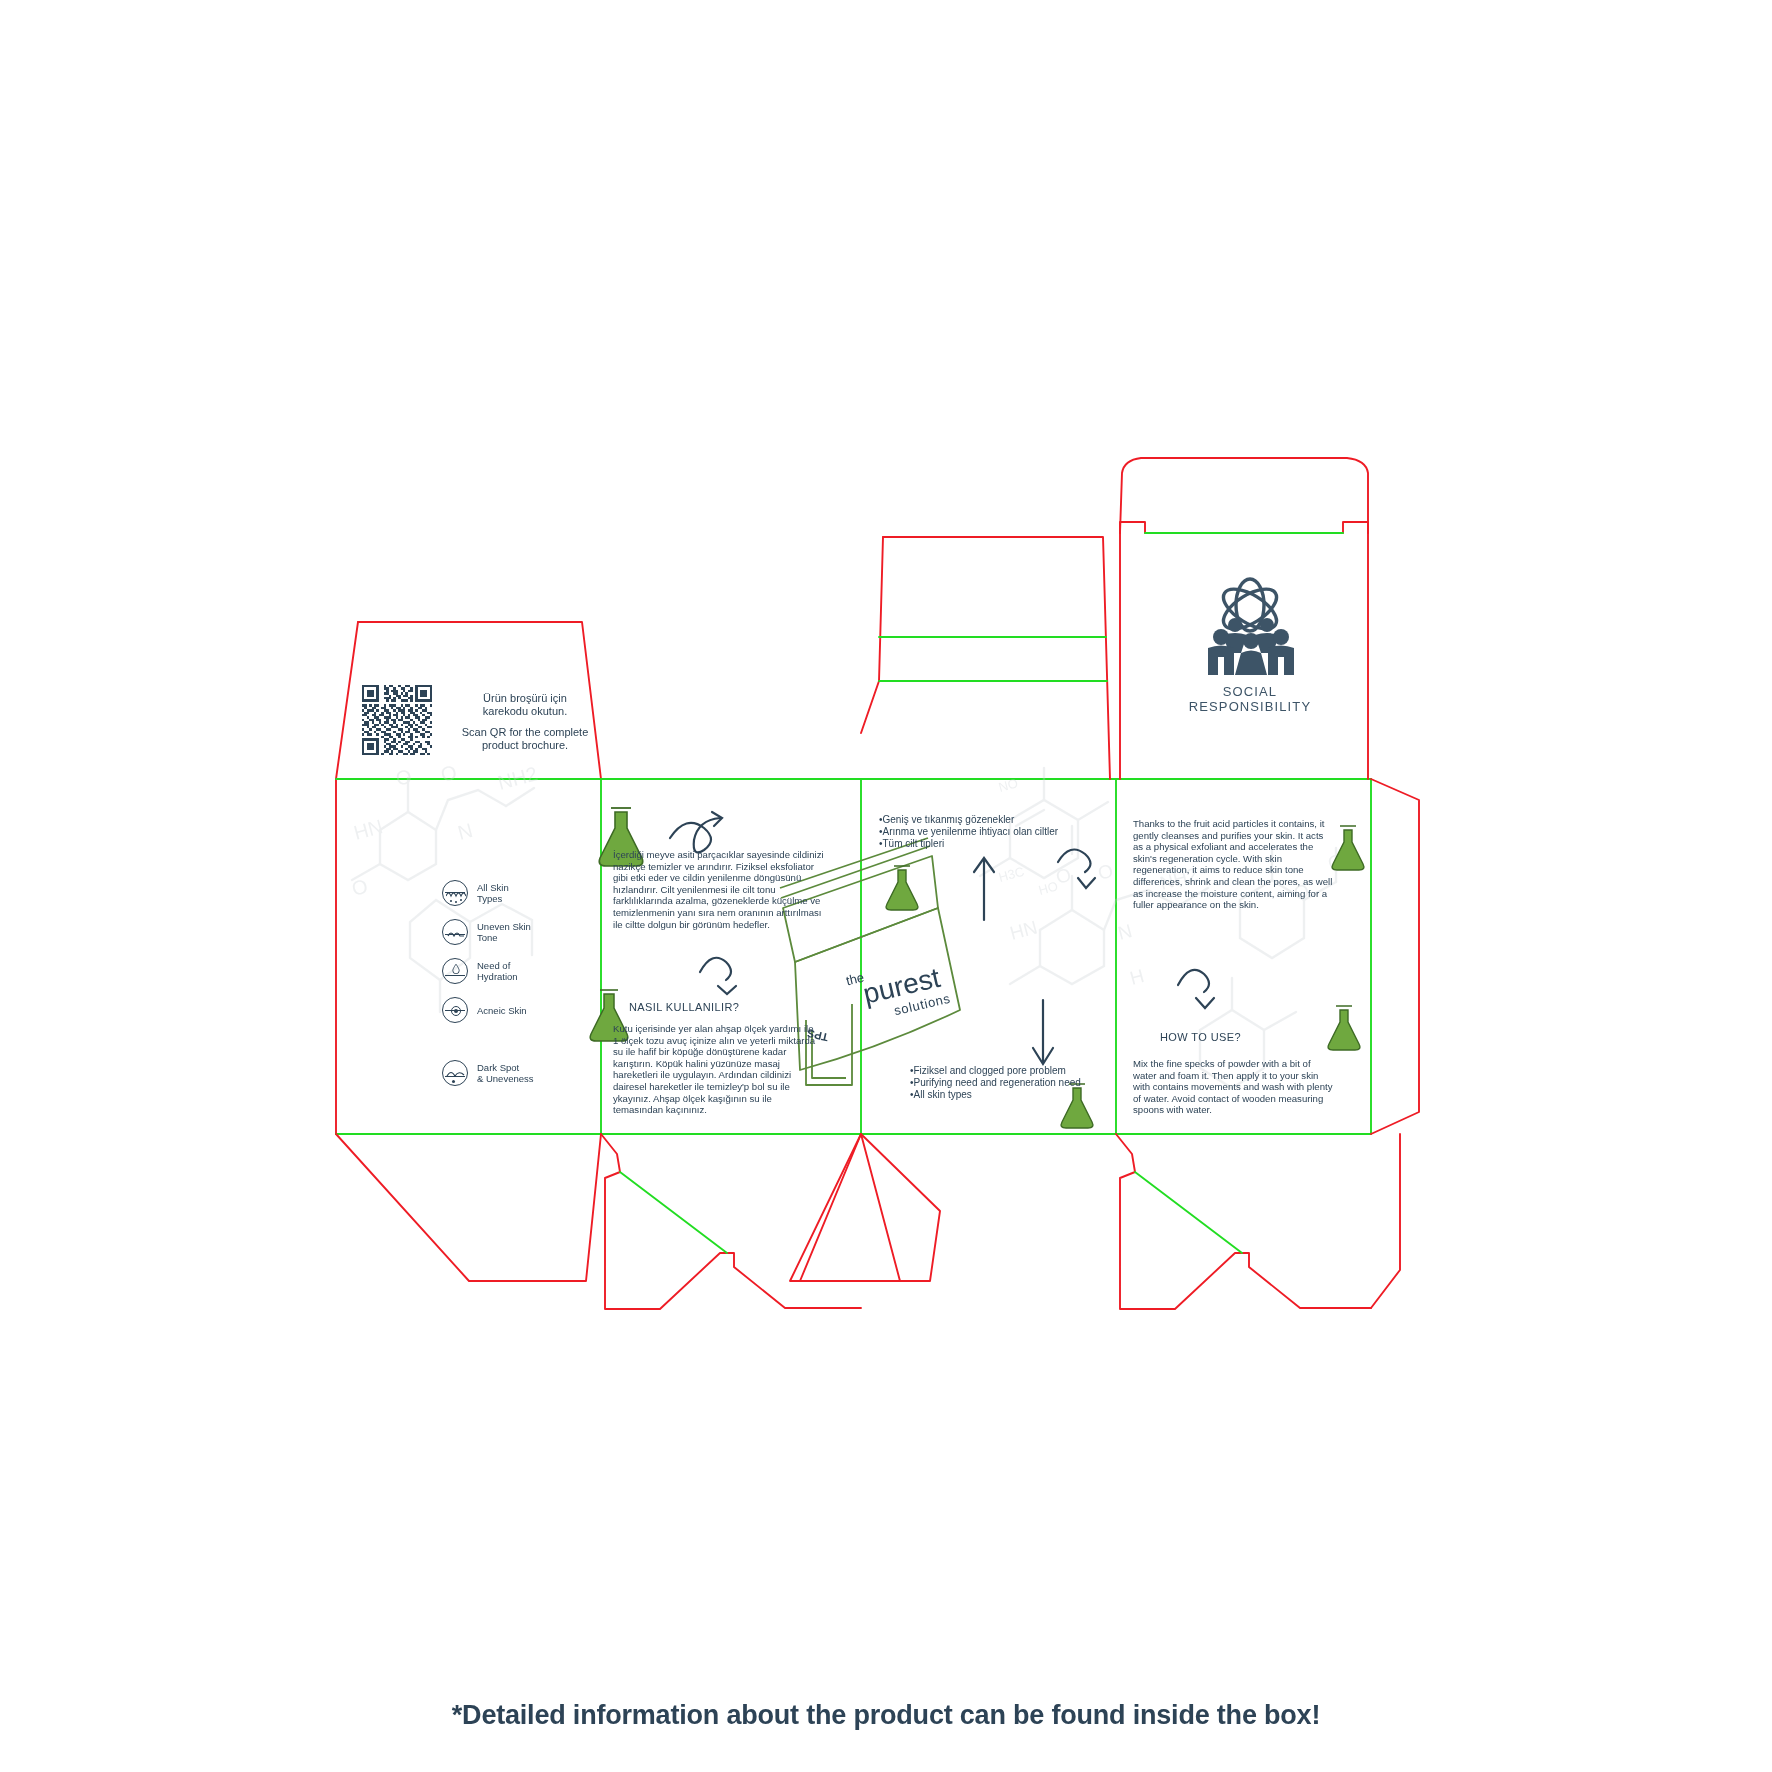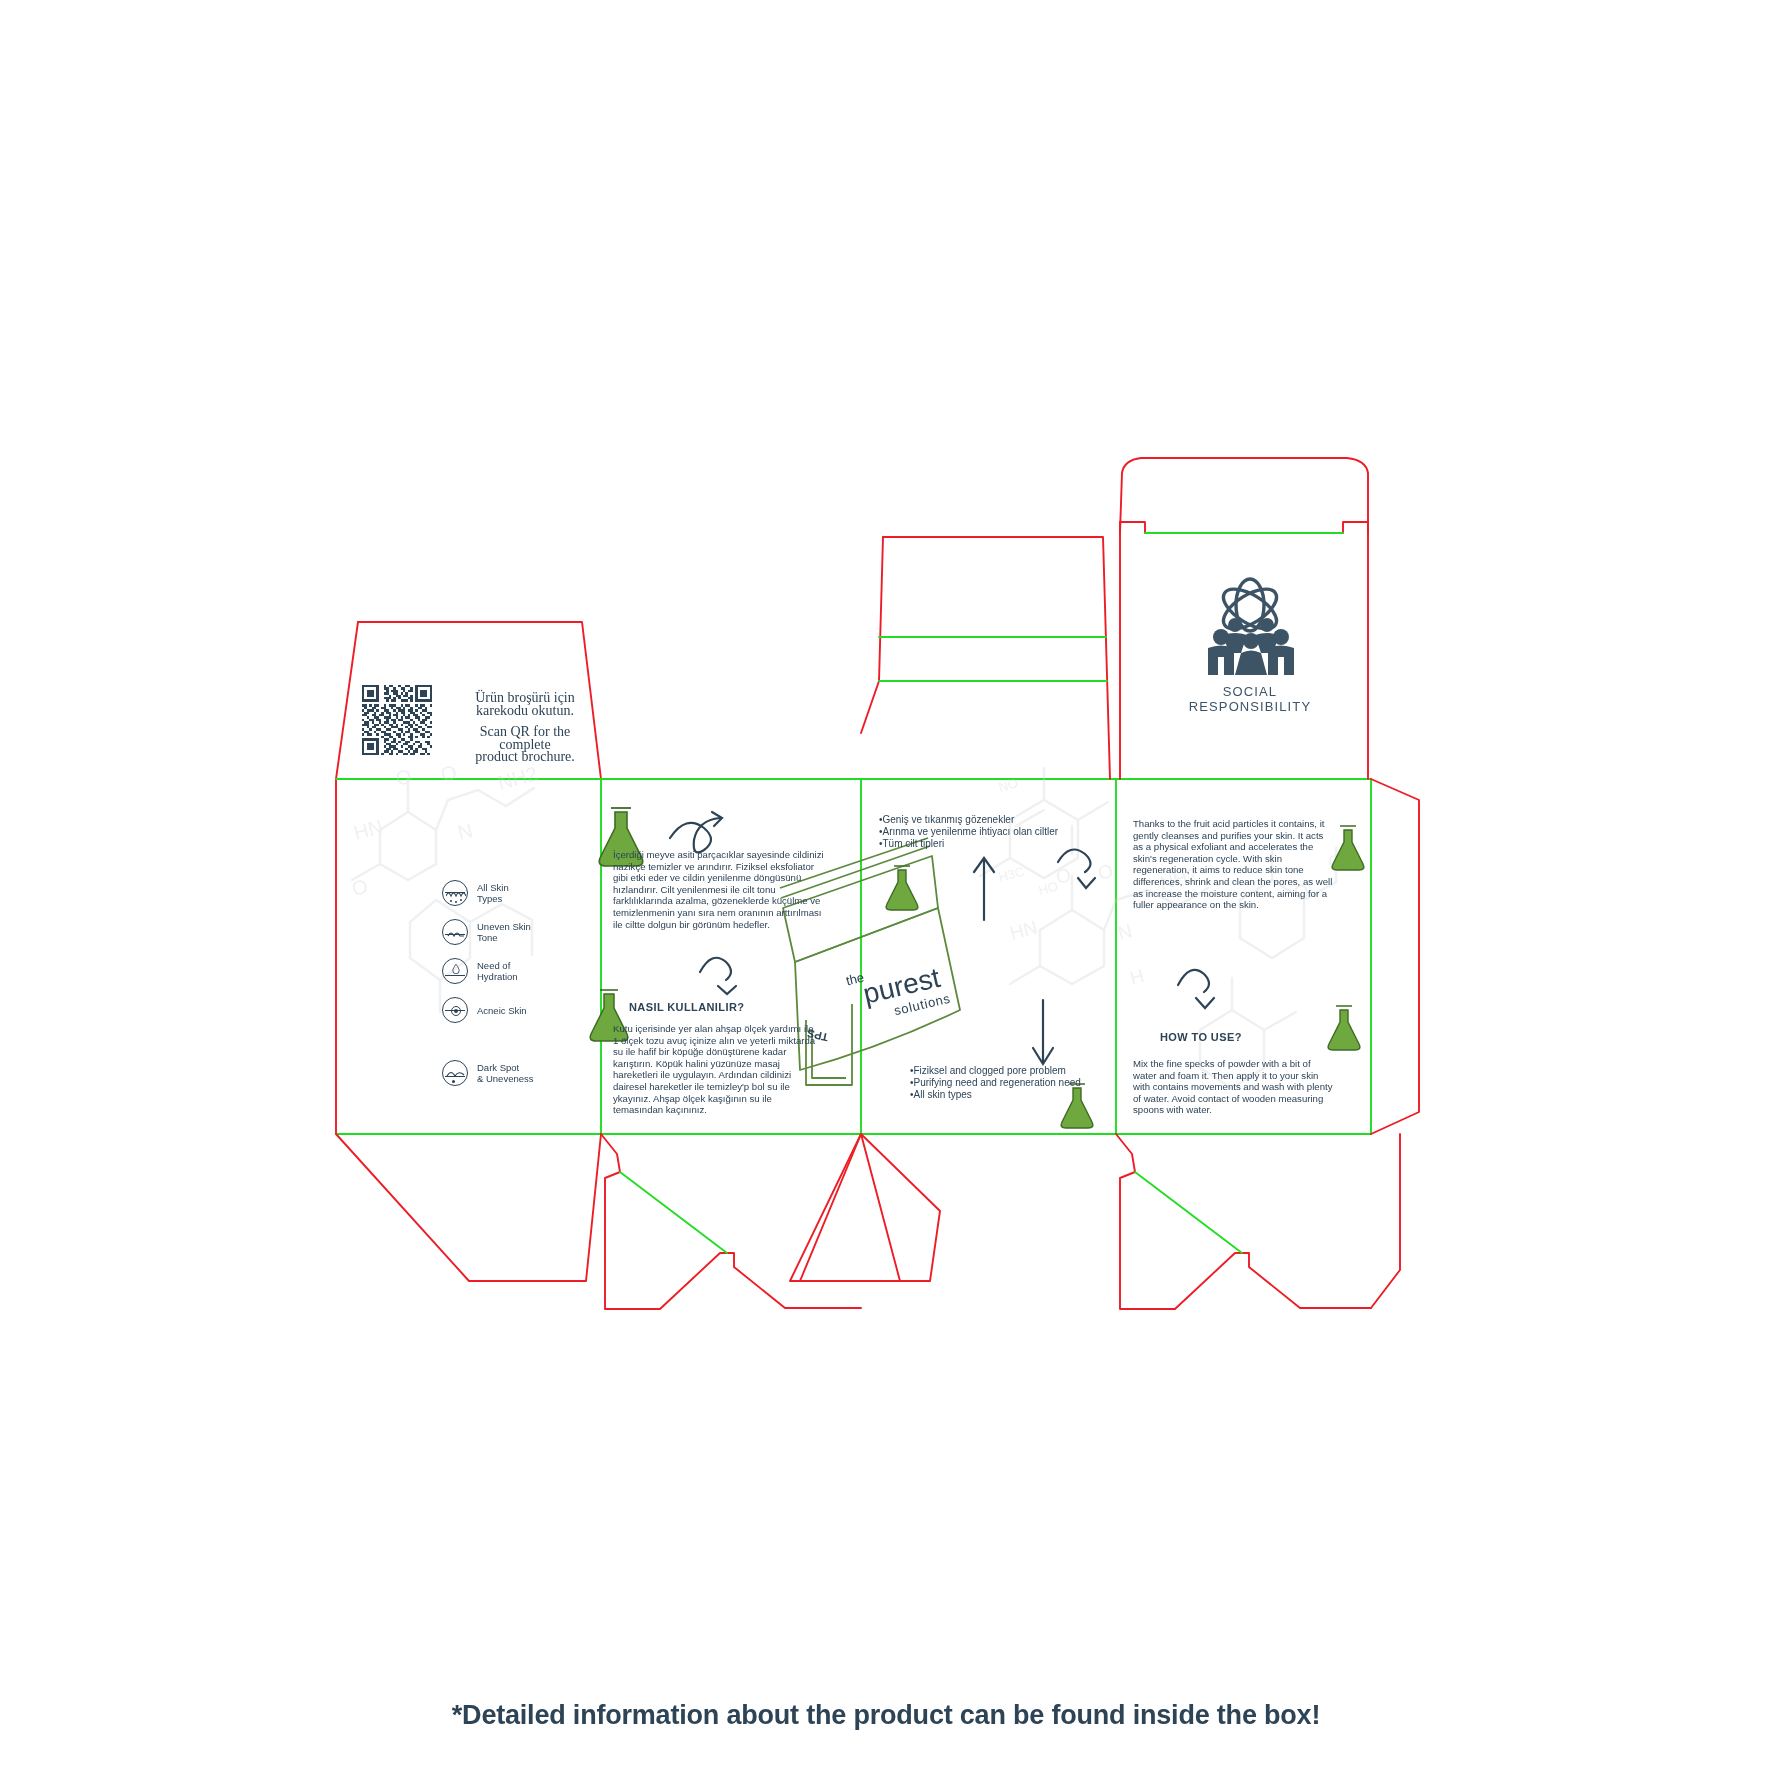--- a/index.html
+++ b/index.html
@@ -7,21 +7,21 @@
     width: 1772px; height: 1772px;
     background: #ffffff;
     font-family: "Liberation Sans", sans-serif;
     overflow: hidden;
   }
   #stage { position: relative; width: 1772px; height: 1772px; background:#fff; }
 
   svg.dieline { position:absolute; left:0; top:0; width:1772px; height:1772px; }
   #qr-block { position:absolute; left:362px; top:685px; width:70px; height:70px; }
   #qr-caption { position:absolute; left:460px; top:692px; width:130px;
-      font-size:14px; line-height:12.5px; text-align:center; color:#2d4356;font-family:Liberation Serif, serif; }
+      font-size:11px; line-height:12.5px; text-align:center; color:#2d4356; }
   #qr-caption .gap { display:block; height:9px; }
 
   
   .icon-row { position:absolute; display:flex; align-items:center; gap:9px; }
   .icon-circ { width:26px; height:26px; border:1.3px solid #2d4356; border-radius:50%;
      position:relative; flex:none; overflow:hidden; background:transparent; }
   .icon-label { font-size:9.5px; line-height:11px; color:#2d4356; white-space:pre-line; }
   .ic-line { position:absolute; left:2px; right:2px; top:12px; height:1.3px; background:#2d4356; }
   .ic-wave { position:absolute; left:3px; right:3px; top:8px; height:8px; }
   .ic-dot { position:absolute; width:1.8px; height:1.8px; border-radius:50%; background:#2d4356; }
@@ -29,21 +29,21 @@
   .ic-drop { position:absolute; left:9px; top:5px; width:8px; height:10px; }
   .ic-ring { position:absolute; left:8px; top:8px; width:10px; height:10px;
      border:1.3px solid #2d4356; border-radius:50%; }
   .ic-ring i { position:absolute; left:2.2px; top:2.2px; width:4px; height:4px;
      border-radius:50%; background:#2d4356; }
 
   
   .para { position:absolute; color:#2d4356; }
   .tr-body { font-size:9.6px; line-height:11.6px; }
   .en-body { font-size:9.6px; line-height:11.6px; }
-  .head-sm { font-size:11px; letter-spacing:0.4px; color:#2d4356; font-weight:700; }
+  .head-sm { font-size:11px; letter-spacing:0.4px; color:#2d4356; font-weight:400; }
   .bullets { font-size:10px; line-height:12.2px; color:#2d4356; }
 
   
   #social { position:absolute; left:1150px; top:575px; width:200px;
       display:flex; flex-direction:column; align-items:center; }
   #social-cap { margin-top:4px; text-align:center; font-size:13px; letter-spacing:1.1px;
       line-height:15px; color:#3d5467; }
 
   
   #footnote { position:absolute; left:0; top:1700px; width:1772px; text-align:center;

